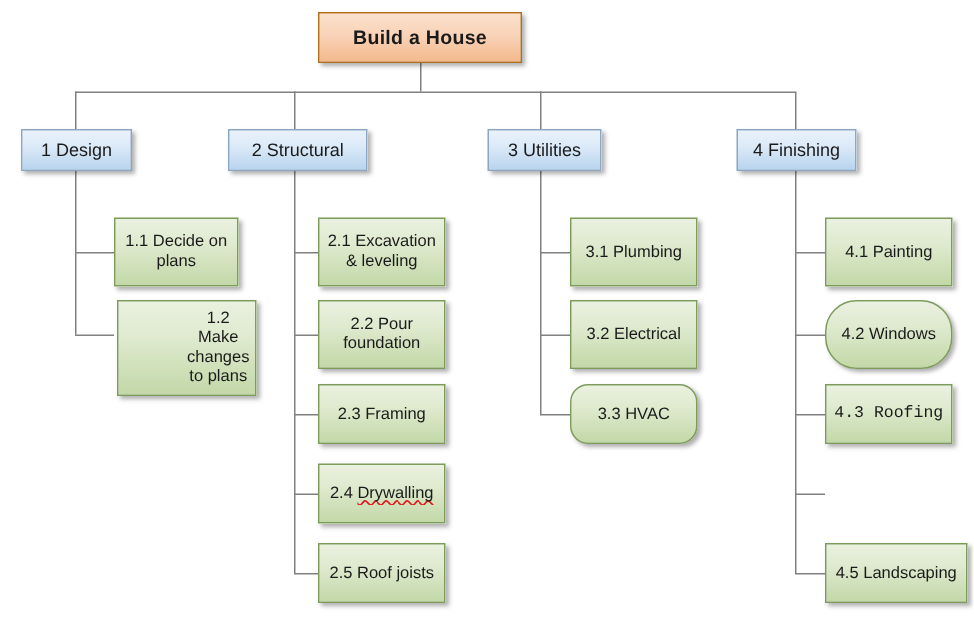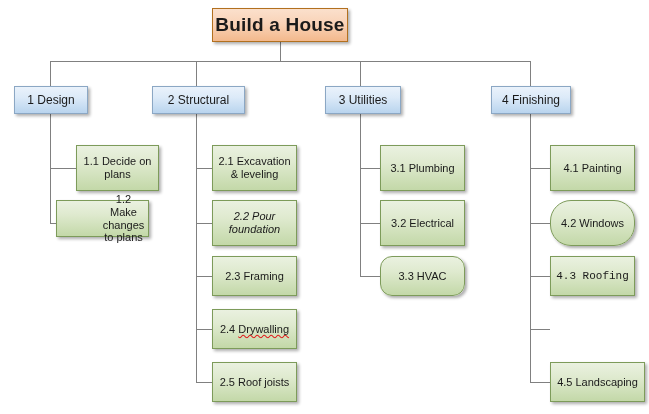--- a/index.html
+++ b/index.html
@@ -38,21 +38,21 @@
     border: 1px solid #9a9a9a;
     box-shadow: 2px 2px 3px rgba(0,0,0,0.32);
     line-height: 1.18;
   }
 
   
   .node.root {
     background: linear-gradient(to bottom, #fbe0cc 0%, #f9d3b8 45%, #f3b98c 100%);
     border-color: #b2701f;
     font-weight: bold;
-    font-size: 19px;
+    font-size: 13px;
     letter-spacing: .2px;
   }
 
   
   .node.lvl2 {
     background: linear-gradient(to bottom, #eaf2fb 0%, #dceaf8 40%, #b9d4ee 100%);
     border-color: #8ba7c4;
     font-size: 12px;
   }
 
@@ -126,29 +126,29 @@
   </div>
 
   <div class="node lvl2" style="left:491px; top:86px; width:80px; height:28px;">
     <span class="label">4 Finishing</span>
   </div>
 
   <div class="node leaf" style="left:76px; top:145px; width:83px; height:46px;">
     <span class="label">1.1 Decide on plans</span>
   </div>
 
-  <div class="node leaf" style="left:56px; top:200px; width:93px; height:37px;padding-left:46px;">
+  <div class="node leaf" style="left:78px; top:200px; width:93px; height:64px;padding-left:46px;">
     <span class="label">1.2 Make changes to plans</span>
   </div>
 
   <div class="node leaf" style="left:212px; top:145px; width:85px; height:46px;">
     <span class="label">2.1 Excavation &amp; leveling</span>
   </div>
 
-  <div class="node leaf" style="left:212px; top:200px; width:85px; height:46px;font-style:italic;">
+  <div class="node leaf" style="left:212px; top:200px; width:85px; height:46px;">
     <span class="label">2.2 Pour foundation</span>
   </div>
 
   <div class="node leaf" style="left:212px; top:256px; width:85px; height:40px;align-items:center;">
     <span class="label">2.3 Framing</span>
   </div>
 
   <div class="node leaf" style="left:212px; top:309px; width:85px; height:40px;">
     <span class="label"><span>2.4 </span><span class="misspelled">Drywalling</span></span>
   </div>

